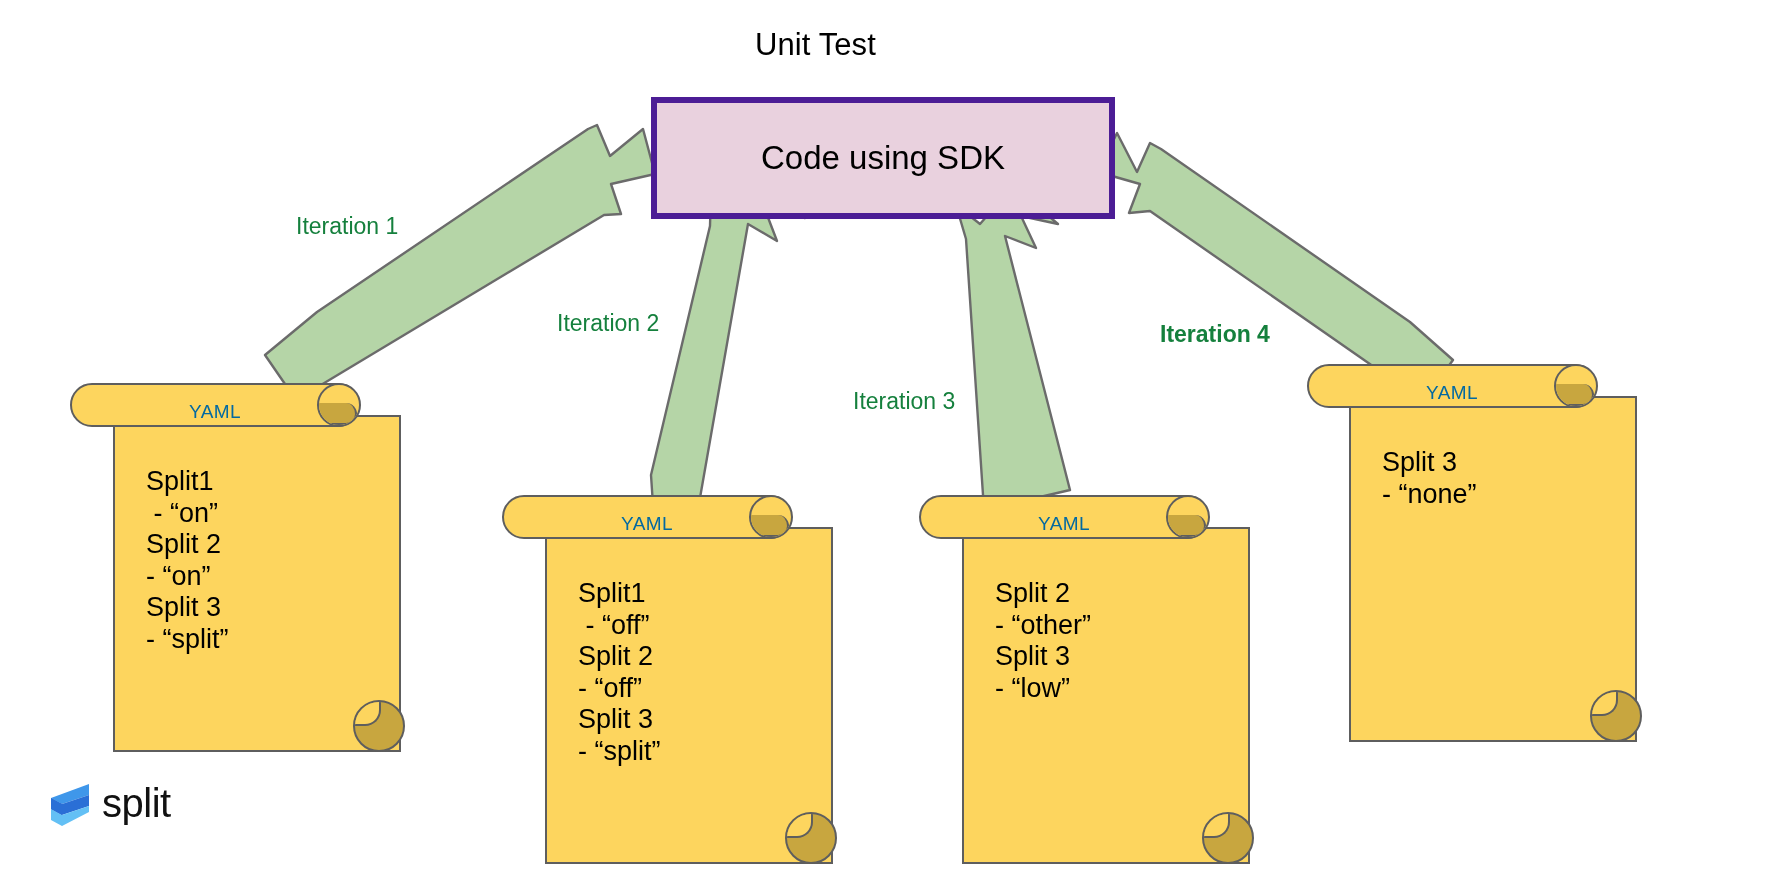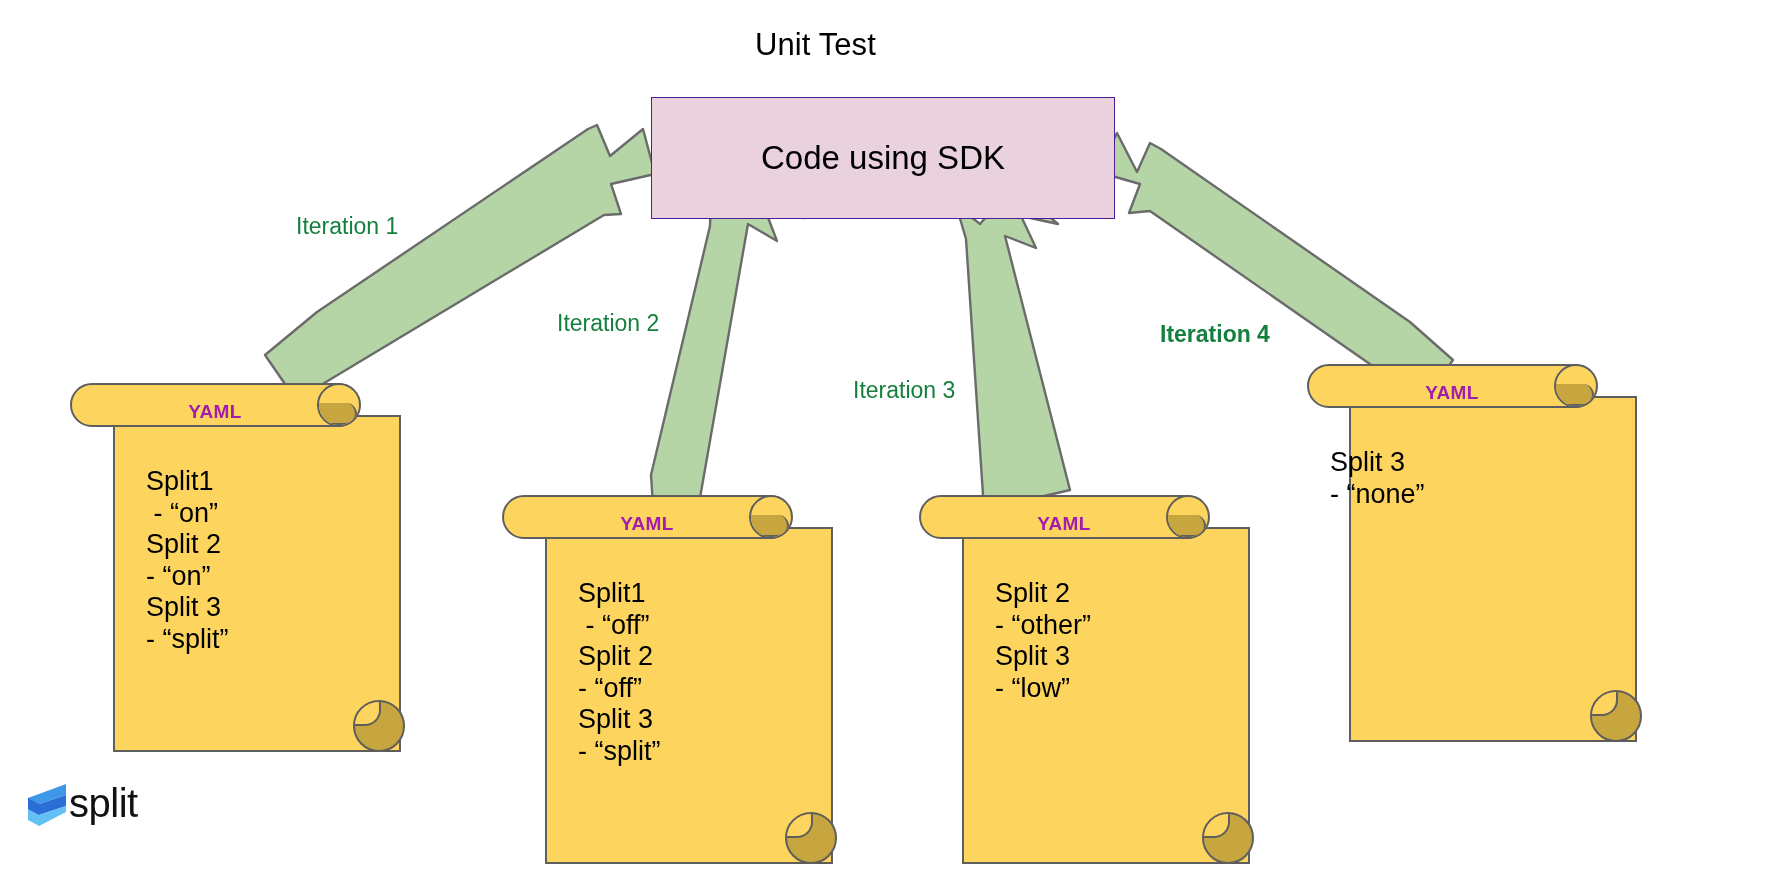--- a/index.html
+++ b/index.html
@@ -35,21 +35,21 @@
   }
 
   
   .sdk-box {
     position: absolute;
     left: 651px;
     top: 97px;
     width: 464px;
     height: 122px;
     background: #e9d1de;
-    border: 1px solid #4c1d95;
+    border: 6px solid #4c1d95;
     box-sizing: border-box;
     display: flex;
     align-items: center;
     justify-content: center;
   }
   .sdk-box-label {
     font-size: 33px;
     color: #000;
     white-space: nowrap;
   }
@@ -79,22 +79,22 @@
     border: 2px solid #5e5e5e;
     box-sizing: border-box;
     border-radius: 22px;
     display: flex;
     align-items: center;
     justify-content: center;
     z-index: 3;
   }
   .scroll-title {
     font-size: 19px;
-    font-weight: bold;
-    color: #a21caf;
+    font-weight: normal;
+    color: #0369a1;
     letter-spacing: 0.4px;
     position: relative;
     z-index: 1;
     margin-top: 14px;
   }
   
   .curl {
     position: absolute;
     border: 2px solid #5e5e5e;
     box-sizing: border-box;
@@ -149,24 +149,25 @@
     font-size: 27px;
     line-height: 1.17;
     color: #000;
     white-space: pre;
     z-index: 2;
   }
 
   
   .split-logo {
     position: absolute;
-    left: 25px;
+    left: 48px;
     top: 781px;
     display: flex;
     align-items: center;
+    gap: 10px;
   }
   .split-wordmark {
     font-size: 40px;
     color: #111;
     letter-spacing: -0.5px;
     line-height: 1;
     position: relative;
     top: -2px;
   }
 </style>
@@ -187,21 +188,21 @@
   </svg>
 
   <div class="diagram-title" style="left:755px; top:27px;">Unit Test</div>
 
   <div class="sdk-box">
     <span class="sdk-box-label">Code using SDK</span>
   </div>
 
   <div class="iteration-label" style="left:296px; top:205px;">Iteration 1</div>
   <div class="iteration-label" style="left:557px; top:302px;">Iteration 2</div>
-  <div class="iteration-label" style="left:853px; top:369px;">Iteration 3</div>
+  <div class="iteration-label" style="left:853px; top:380px;">Iteration 3</div>
   <div class="iteration-label" style="left:1160px; top:313px;font-weight:bold;">Iteration 4</div>
 
   <div class="scroll">
     <div class="scroll-body" style="left:113px; top:415px; width:288px; height:337px;"></div>
     <div class="scroll-topbar" style="left:70px; top:383px; width:290px; height:44px;">
       <span class="scroll-title">YAML</span>
     </div>
     <div class="curl curl-top" style="left:317px; top:383px;"></div>
     <div class="curl curl-bottom" style="left:353px; top:700px;"></div>
     <div class="scroll-text" style="left:146px; top:466px;"><span>Split1</span>
@@ -240,21 +241,21 @@
 <span>- “low”</span></div>
   </div>
 
   <div class="scroll">
     <div class="scroll-body" style="left:1349px; top:396px; width:288px; height:346px;"></div>
     <div class="scroll-topbar" style="left:1307px; top:364px; width:290px; height:44px;">
       <span class="scroll-title">YAML</span>
     </div>
     <div class="curl curl-top" style="left:1554px; top:364px;"></div>
     <div class="curl curl-bottom" style="left:1590px; top:690px;"></div>
-    <div class="scroll-text" style="left:1330px; top:447px;"><span>Split 3</span>
+    <div class="scroll-text" style="left:1382px; top:447px;"><span>Split 3</span>
 <span>- “none”</span></div>
   </div>
 
   <div class="split-logo">
     <svg width="44" height="48" viewBox="0 0 44 48">
       <polygon points="41,3 41,14 14,23 3,17" fill="#3f97ea"></polygon>
       <polygon points="3,17 14,23 14,34 3,28" fill="#2a6fd6"></polygon>
       <polygon points="41,14 41,25 14,34 14,23" fill="#2a6fd6"></polygon>
       <polygon points="3,28 14,34 41,25 41,31 14,45 3,39" fill="#63c0f5"></polygon>
       <polygon points="3,17 3,28 14,34 14,23" fill="#2a6fd6"></polygon>

